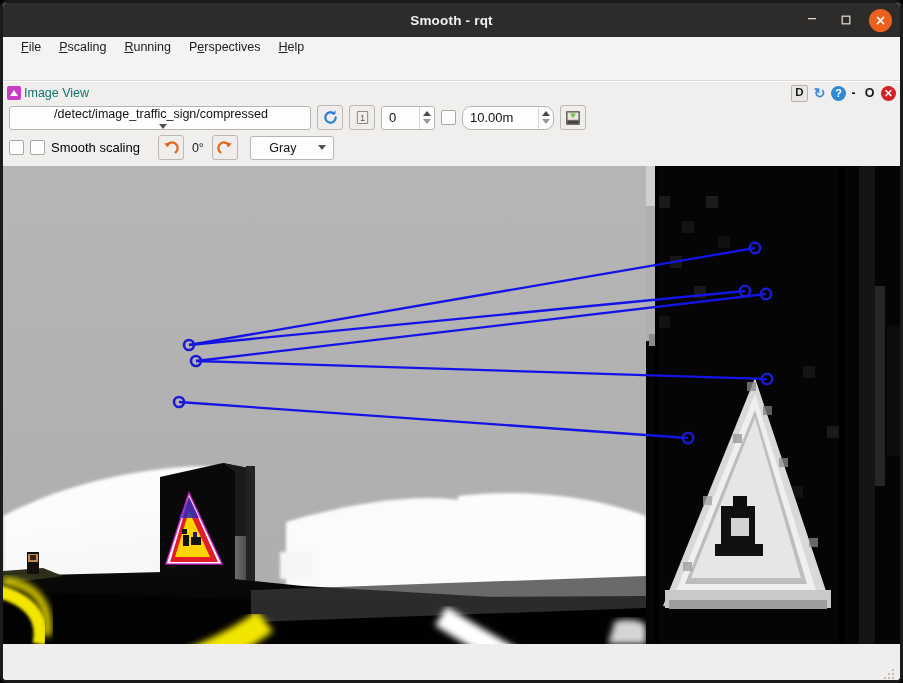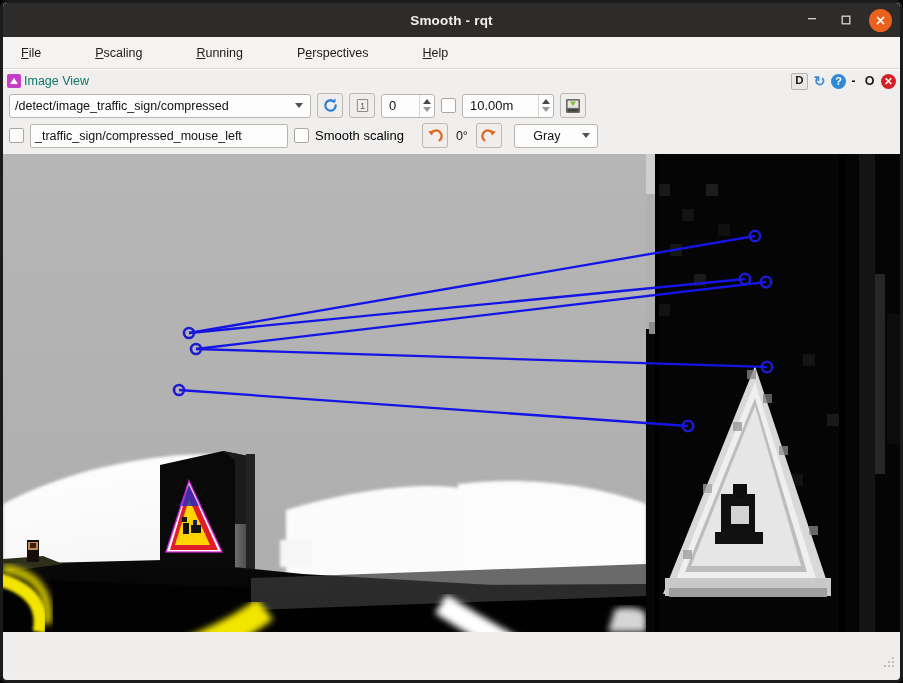--- a/index.html
+++ b/index.html
@@ -44,26 +44,25 @@
   .wbtn.min { font-size: 15px; padding-bottom: 7px; }
   .wbtn.max svg { display: block; }
   .wbtn.close {
     width: 23px; height: 23px; border-radius: 50%;
     background: #e9601f; color: #fff; font-size: 13px;
     font-weight: 600; line-height: 1;
   }
 
   
   #menubar {
-    height: 32px;
+    height: 44px;
     background: #f4f3f2;
-    display: flex; align-items: center;
+    display: flex; 
     padding-left: 9px;
     border-bottom: 1px solid #dcd9d6;
-    gap: 36px;
   }
   .menu-item {
     font-size: 12.5px; color: #22201e;
     padding: 3px 9px;
     cursor: pointer; white-space: nowrap;
   }
   .menu-item u { text-decoration: underline; }
 
   
   #dock {
@@ -136,21 +135,21 @@
     font-size: 12.5px; color: #121110;
     cursor: pointer;
   }
   .combo .val { flex: 1; white-space: nowrap; overflow: hidden; }
   .combo .arrow {
     width: 0; height: 0; margin: 0 4px 0 8px;
     border-left: 4px solid transparent;
     border-right: 4px solid transparent;
     border-top: 5px solid #55514d;
   }
-  #topic-combo { width: 302px; }
+  #topic-combo { width: 302px; flex-direction: column; }
   #colormap-combo { width: 84px; text-align: center; }
 
   .tbtn {
     width: 26px; height: 25px;
     background: #efeeec;
     border: 1px solid #bcb8b3;
     border-radius: 3px;
     display: flex; align-items: center; justify-content: center;
     cursor: pointer;
   }
@@ -175,21 +174,21 @@
     width: 0; height: 0;
     border-left: 4px solid transparent; border-right: 4px solid transparent;
     border-bottom: 5px solid #4a4744; cursor: pointer;
   }
   .spin .sbtns .dn {
     width: 0; height: 0;
     border-left: 4px solid transparent; border-right: 4px solid transparent;
     border-top: 5px solid #9a9794; cursor: pointer;
   }
   #index-spin { width: 54px; }
-  #max-range-spin { width: 92px; }
+  #max-range-spin { width: 92px; border-radius: 9px; }
 
   .cbx {
     width: 15px; height: 15px;
     background: #fdfdfd;
     border: 1px solid #aaa6a1;
     border-radius: 2px;
     cursor: pointer; flex: none;
   }
 
   .lbl { font-size: 13px; color: #000000; white-space: nowrap; }
@@ -336,21 +335,20 @@
           <path d="M6 4.6 L12 4.6 L9 9.2 Z" fill="#7fc043"></path>
           <rect x="3.6" y="12.2" width="10.8" height="2.2" fill="#3f3d3a"></rect>
         </svg>
       </div>
     </div>
 
     <div class="toolbar" id="toolbar2">
 
       <div class="cbx"></div>
 
-      <div id="mouse-topic-field" title="_traffic_sign/compressed_mouse_left">_traffic_sign/compressed_mouse_left</div>
 
       <div class="cbx"></div>
       <div class="lbl">Smooth scaling</div>
 
       <div class="rot-btn" style="margin-left:12px">
         <svg width="18" height="18" viewBox="0 0 18 18">
           <path d="M13.6 13.4 A5.6 5.6 0 1 0 5.2 6.3" fill="none" stroke="#e1651c" stroke-width="2.3" stroke-linecap="round"></path>
           <path d="M2.2 4.4 L7.4 3.6 L6.1 8.6 Z" fill="#e1651c"></path>
         </svg>
       </div>

